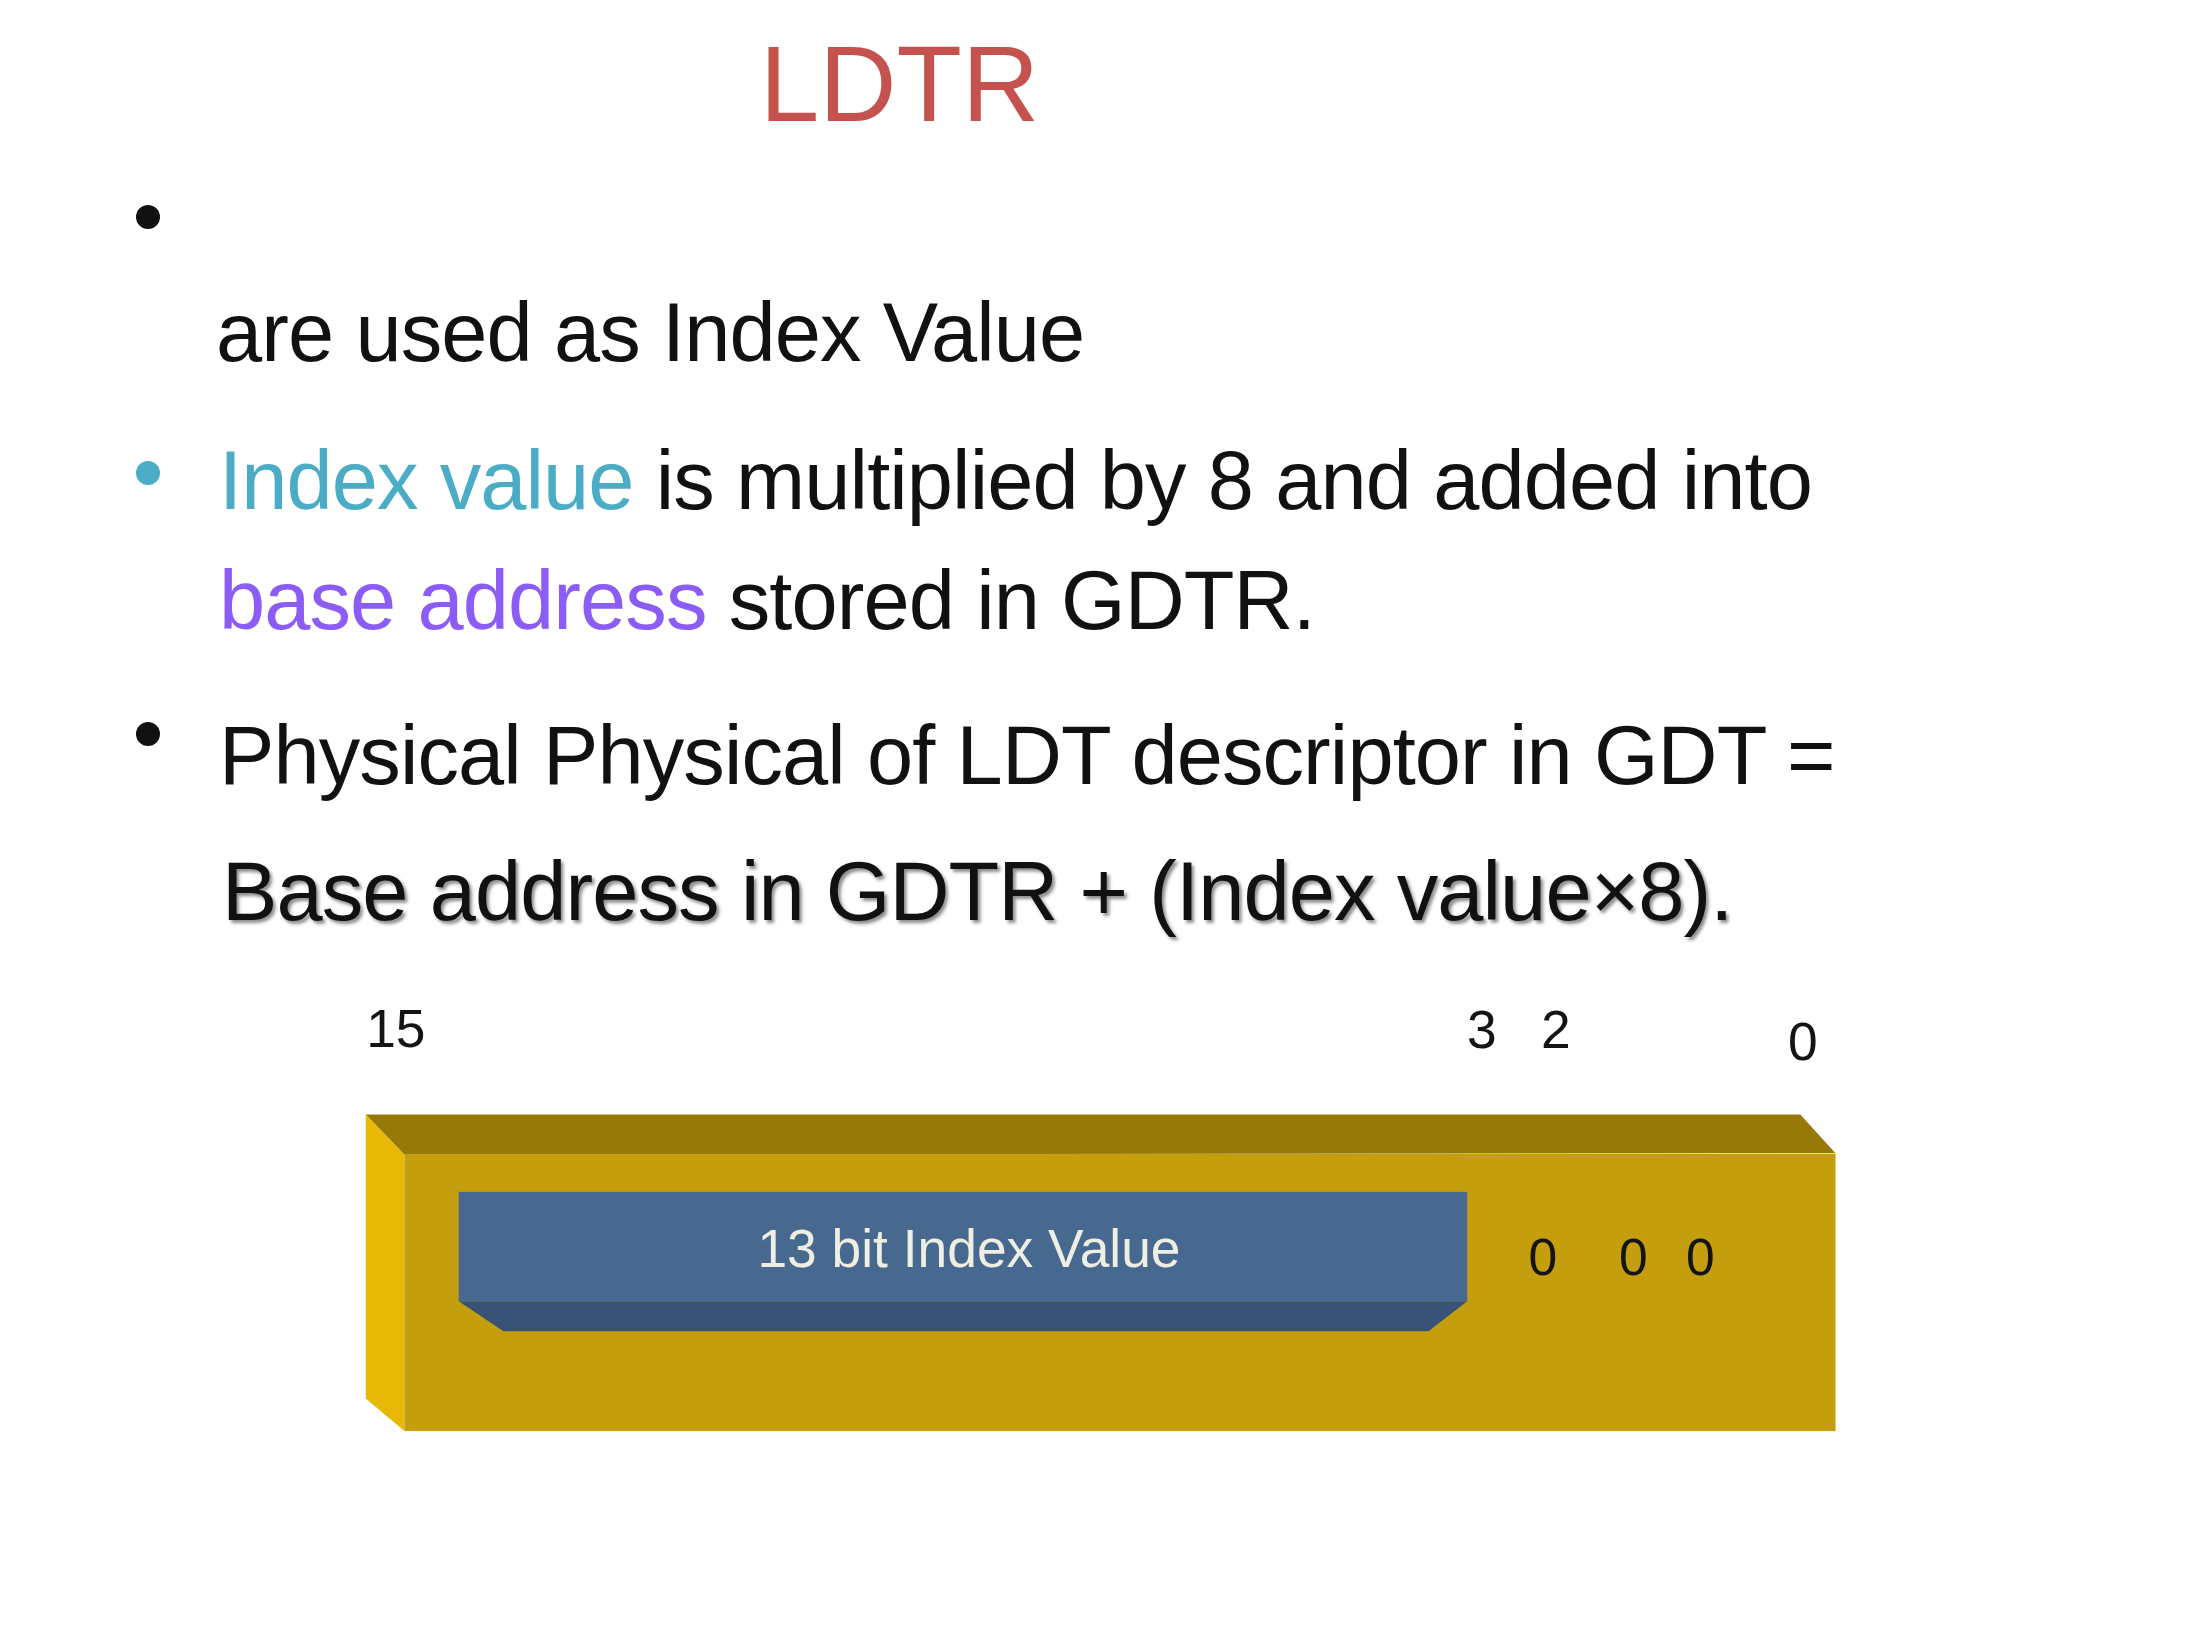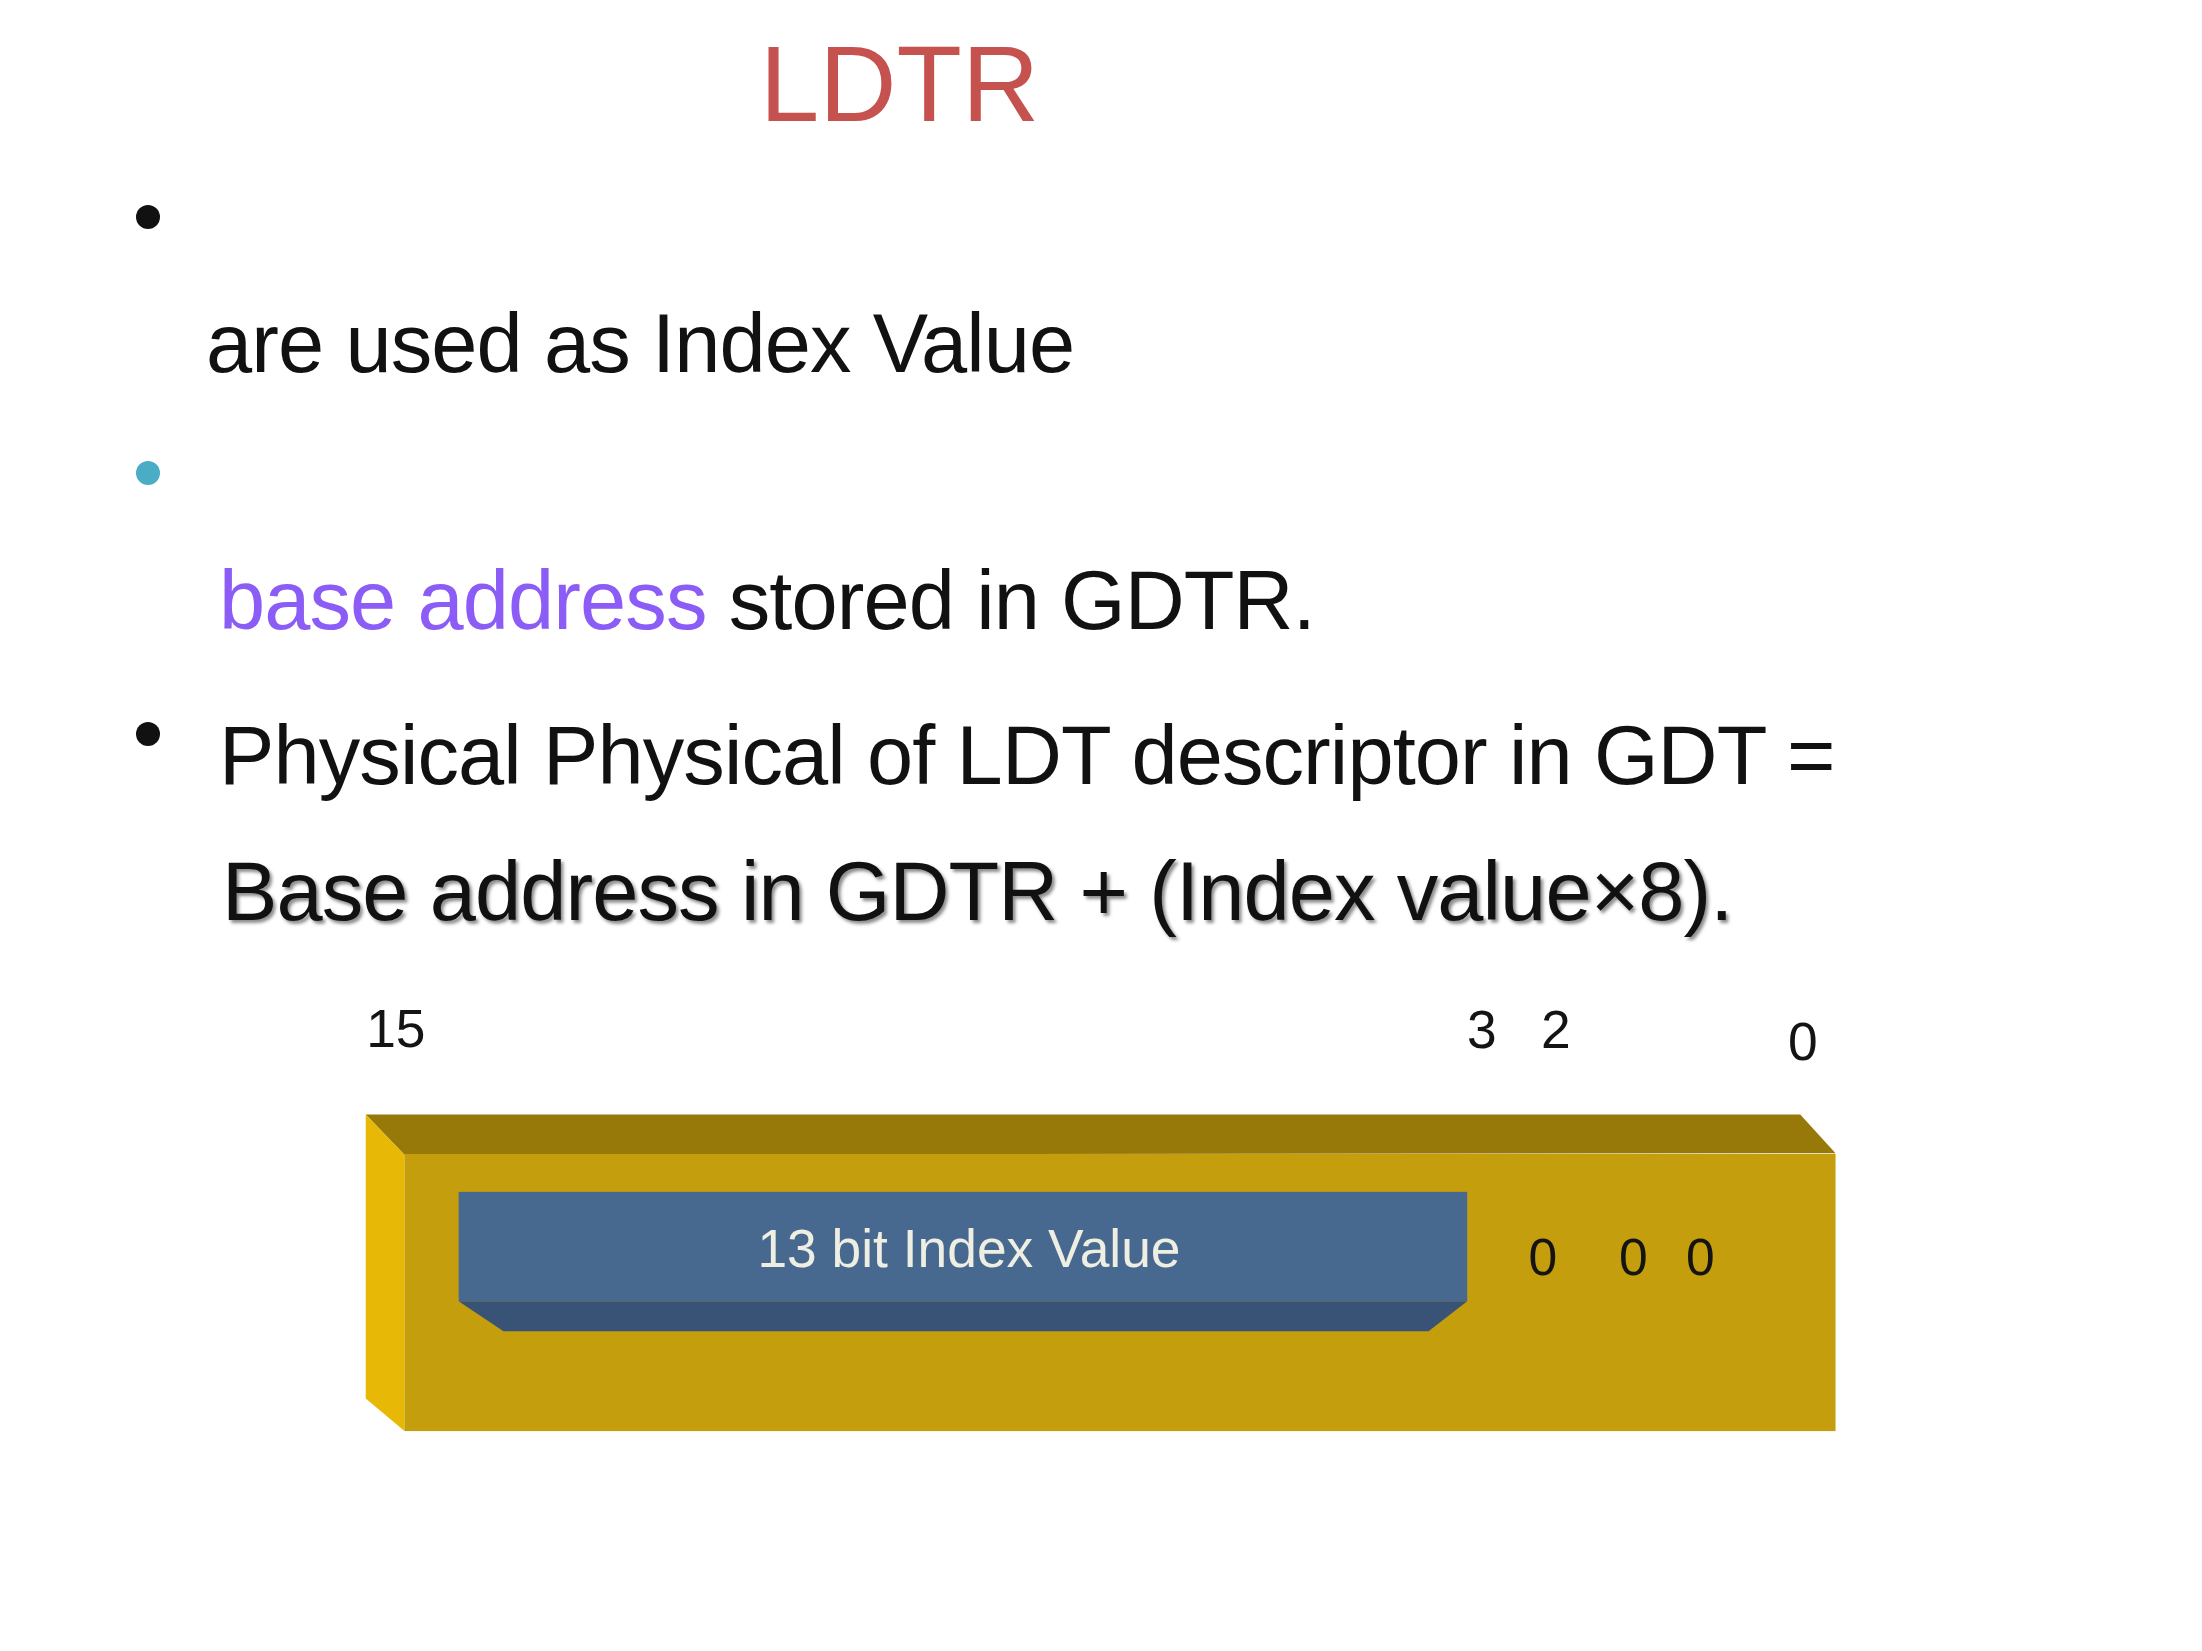--- a/index.html
+++ b/index.html
@@ -29,23 +29,26 @@
   .zerobit{font-size:60px;fill:#141414;}
 </style>
 </head>
 <body>
 
 <div class="slide">
 
   <h1 class="title" style="color:#C5524E;">LDTR</h1>
 
   <span class="dot" style="top:205px;background:#111111;"></span>
-  <div class="line" style="top:291px;left:206px;margin-top:11px;">are used as Index Value</div>
+  <div class="line" style="top:291px;left:216px;">are used as Index Value</div>
 
   <span class="dot" style="top:461px;background:#4BACC6;"></span>
+  <div class="line" style="top:439px;left:219px;">
+    <span style="color:#4BACC6;">Index value</span><span> is multiplied by 8 and added into</span>
+  </div>
   <div class="line" style="top:559px;left:219px;">
     <span style="color:#8b5cf6;">base address</span><span> stored in GDTR.</span>
   </div>
 
   <span class="dot" style="top:722px;background:#111111;"></span>
   <div class="line" style="top:714px;left:219px;">Physical Physical of LDT descriptor in GDT =</div>
   <div class="line embossed" style="top:850px;left:222px;">Base address in GDTR + (Index value×8).</div>
 
   <svg width="2203" height="568" viewBox="0 0 2560 660">
 

